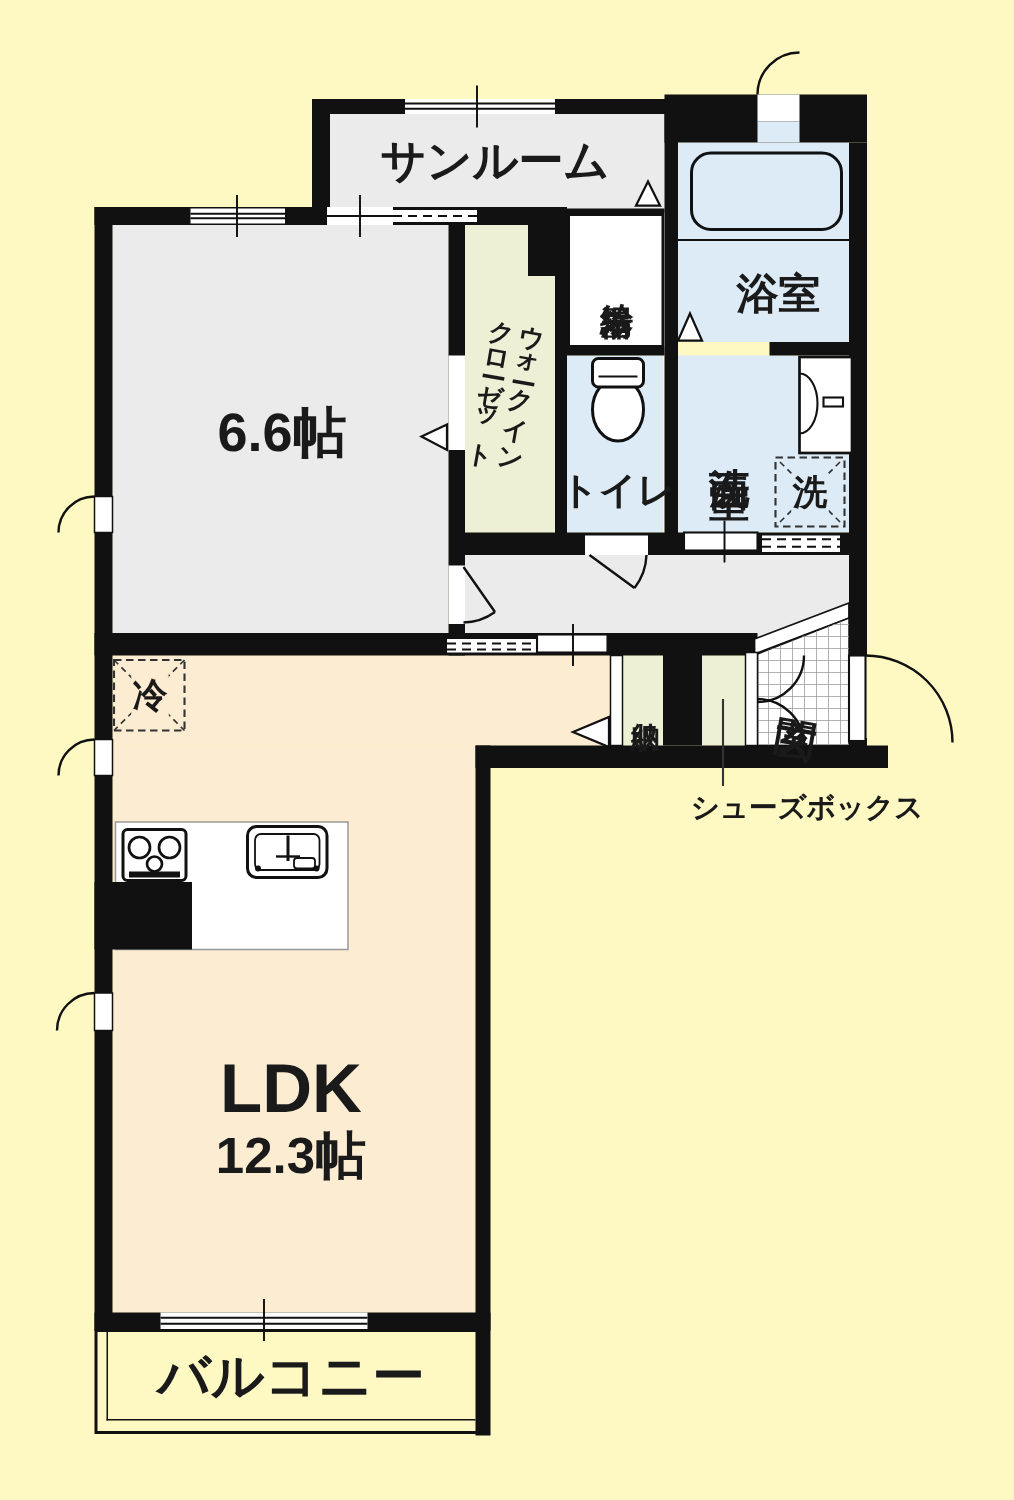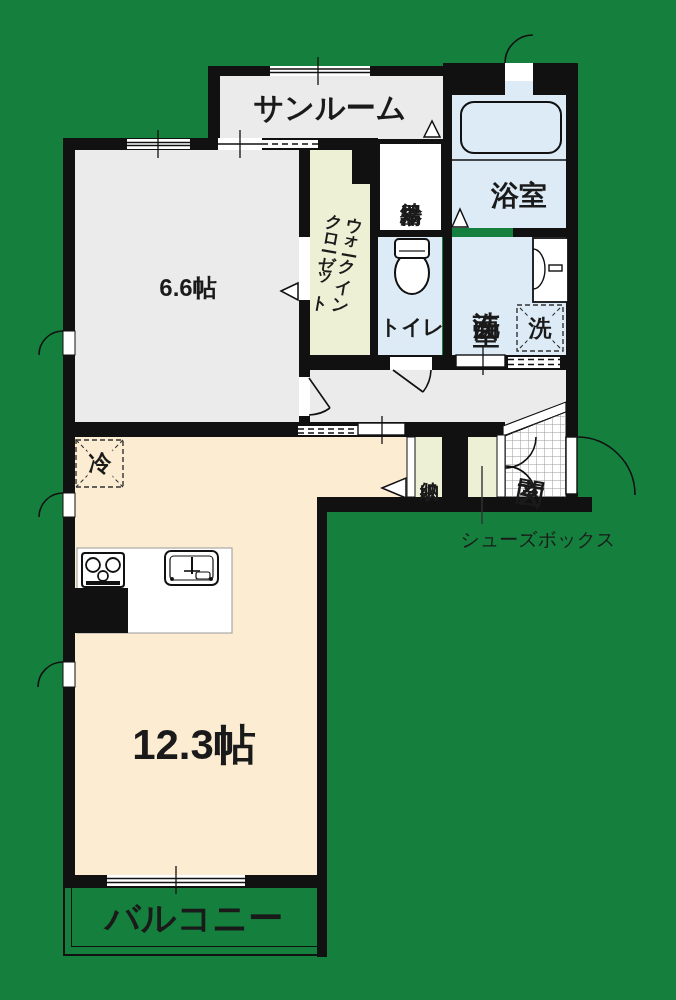--- a/index.html
+++ b/index.html
@@ -1,16 +1,16 @@
 <!DOCTYPE html>
 <html><head>
 <meta charset="utf-8">
 <style>
   html,body{margin:0;padding:0;background:#fff;}
-  #plan{position:relative;width:676px;height:1000px;background:#15803d;overflow:hidden;
+  #plan{position:relative;width:676px;height:1000px;background:#fef9c3;overflow:hidden;
         font-family:"Liberation Sans","DejaVu Sans",sans-serif;color:#111;}
   .abs{position:absolute;}
   .fill{position:absolute;}
   .wall{position:absolute;background:#111;}
   .gap{position:absolute;background:#fff;}
   .gray{background:#ebebeb;}
   .blue{background:#dcebf5;}
   .green{background:#edf0d4;}
   .beige{background:#fcecd2;}
   .whitebox{background:#fff;border:2px solid #111;box-sizing:border-box;}
@@ -205,36 +205,37 @@
       <polygon points="281,291 298,283 298,300"></polygon>
       <polygon points="382,488 406,478 406,498"></polygon>
     </g>
 
     <line x1="482" y1="466" x2="482" y2="524" stroke="#333" stroke-width="1.4"></line>
   </svg>
 
   <div class="label" style="left:330px;top:108px;font-size:30px;">サンルーム</div>
 
   <div class="label" style="left:188px;top:288px;font-size:38px;">
-    <div style="font-size:24px;">6.6帖</div>
+    <div style="font-size:36px;">6.6帖</div>
   </div>
 
   <div class="label vcols" style="left:338px;top:255px;font-size:17px;transform:translate(-50%,-50%) rotate(10deg);">
     <span>ウォークイン</span>
     <span>クローゼット</span>
   </div>
 
   <div class="label vtext" style="left:411px;top:187px;font-size:22px;letter-spacing:2px;">給湯器</div>
   <div class="label" style="left:519px;top:196px;font-size:28px;">浴室</div>
-  <div class="label" style="left:412px;top:327px;font-size:21px;">トイレ</div>
+  <div class="label" style="left:412px;top:327px;font-size:25px;">トイレ</div>
   <div class="label vtext" style="left:486px;top:296px;font-size:27px;letter-spacing:4px;">洗面室</div>
   <div class="label" style="left:540px;top:329px;font-size:23px;background:#dcebf5;padding:0 1px;">洗</div>
   <div class="label" style="left:100px;top:464px;font-size:23px;background:#fcecd2;padding:0 1px;">冷</div>
   <div class="label vtext" style="left:429px;top:467px;font-size:19px;letter-spacing:1px;">収納</div>
   <div class="label vtext" style="left:536px;top:459px;font-size:27px;letter-spacing:2px;transform:translate(-50%,-50%) rotate(10deg);">玄関</div>
-  <div class="label" style="left:538px;top:540px;font-size:19px;font-weight:400;">シューズボックス</div>
+  <div class="label" style="left:538px;top:540px;font-size:19px;font-weight:700;">シューズボックス</div>
 
   <div class="label" style="left:194px;top:745px;font-size:46px;line-height:1.15;">
-    <div style="font-size:42px;">12.3帖</div>
+    <div>LDK</div>
+    <div style="font-size:34px;">12.3帖</div>
   </div>
 
   <div class="label" style="left:194px;top:918px;font-size:35px;">バルコニー</div>
 </div>
 
 </body></html>

